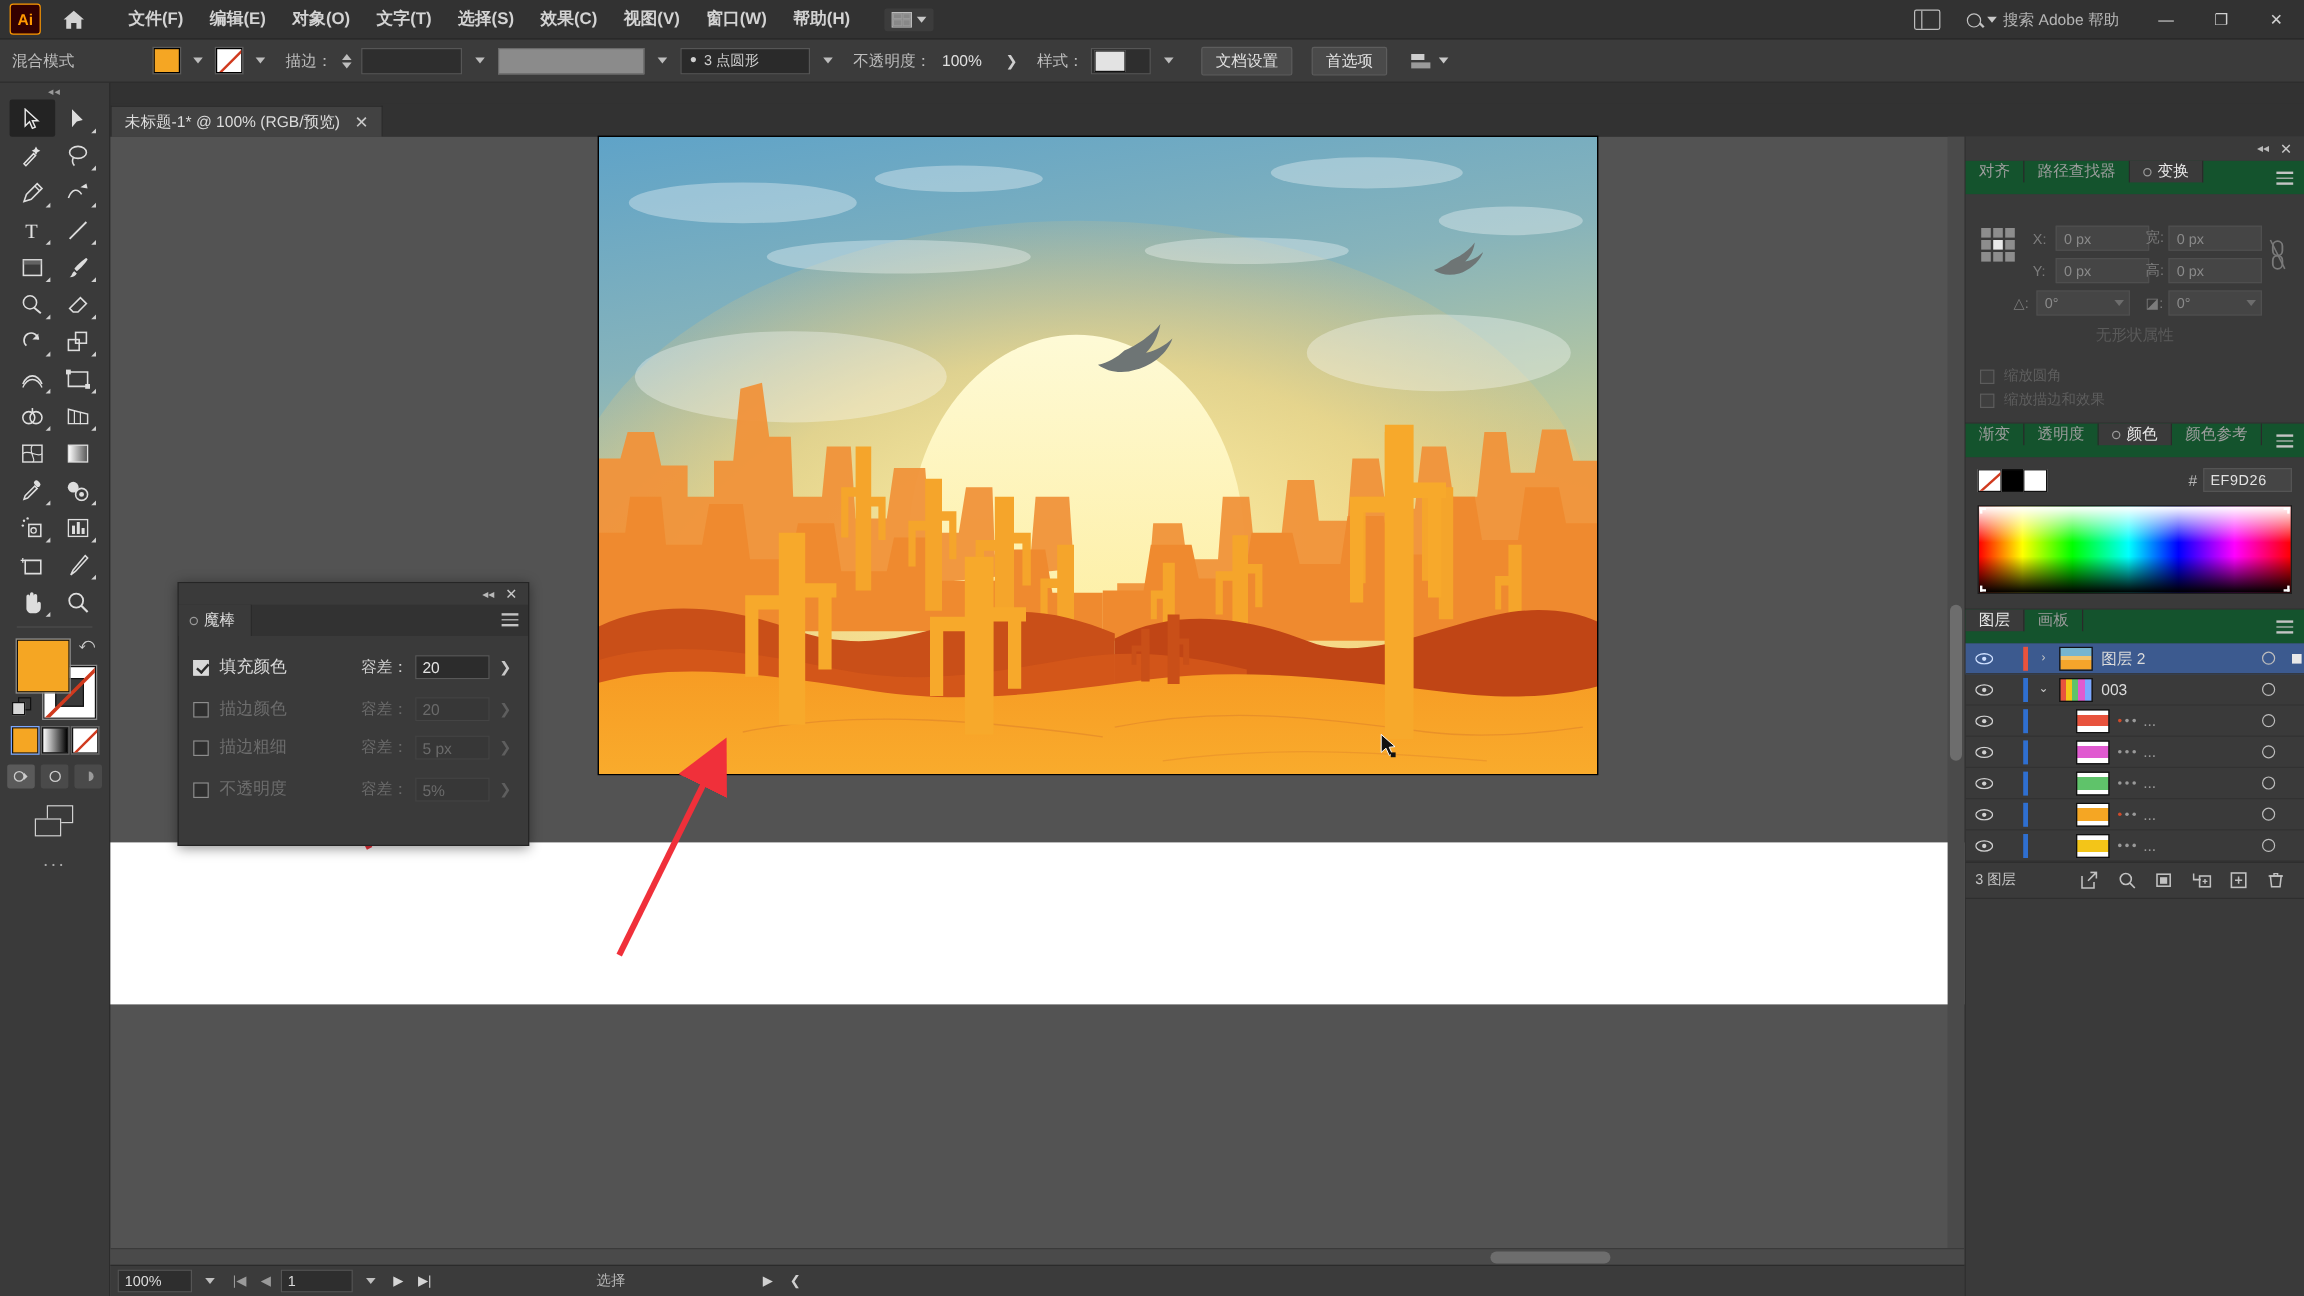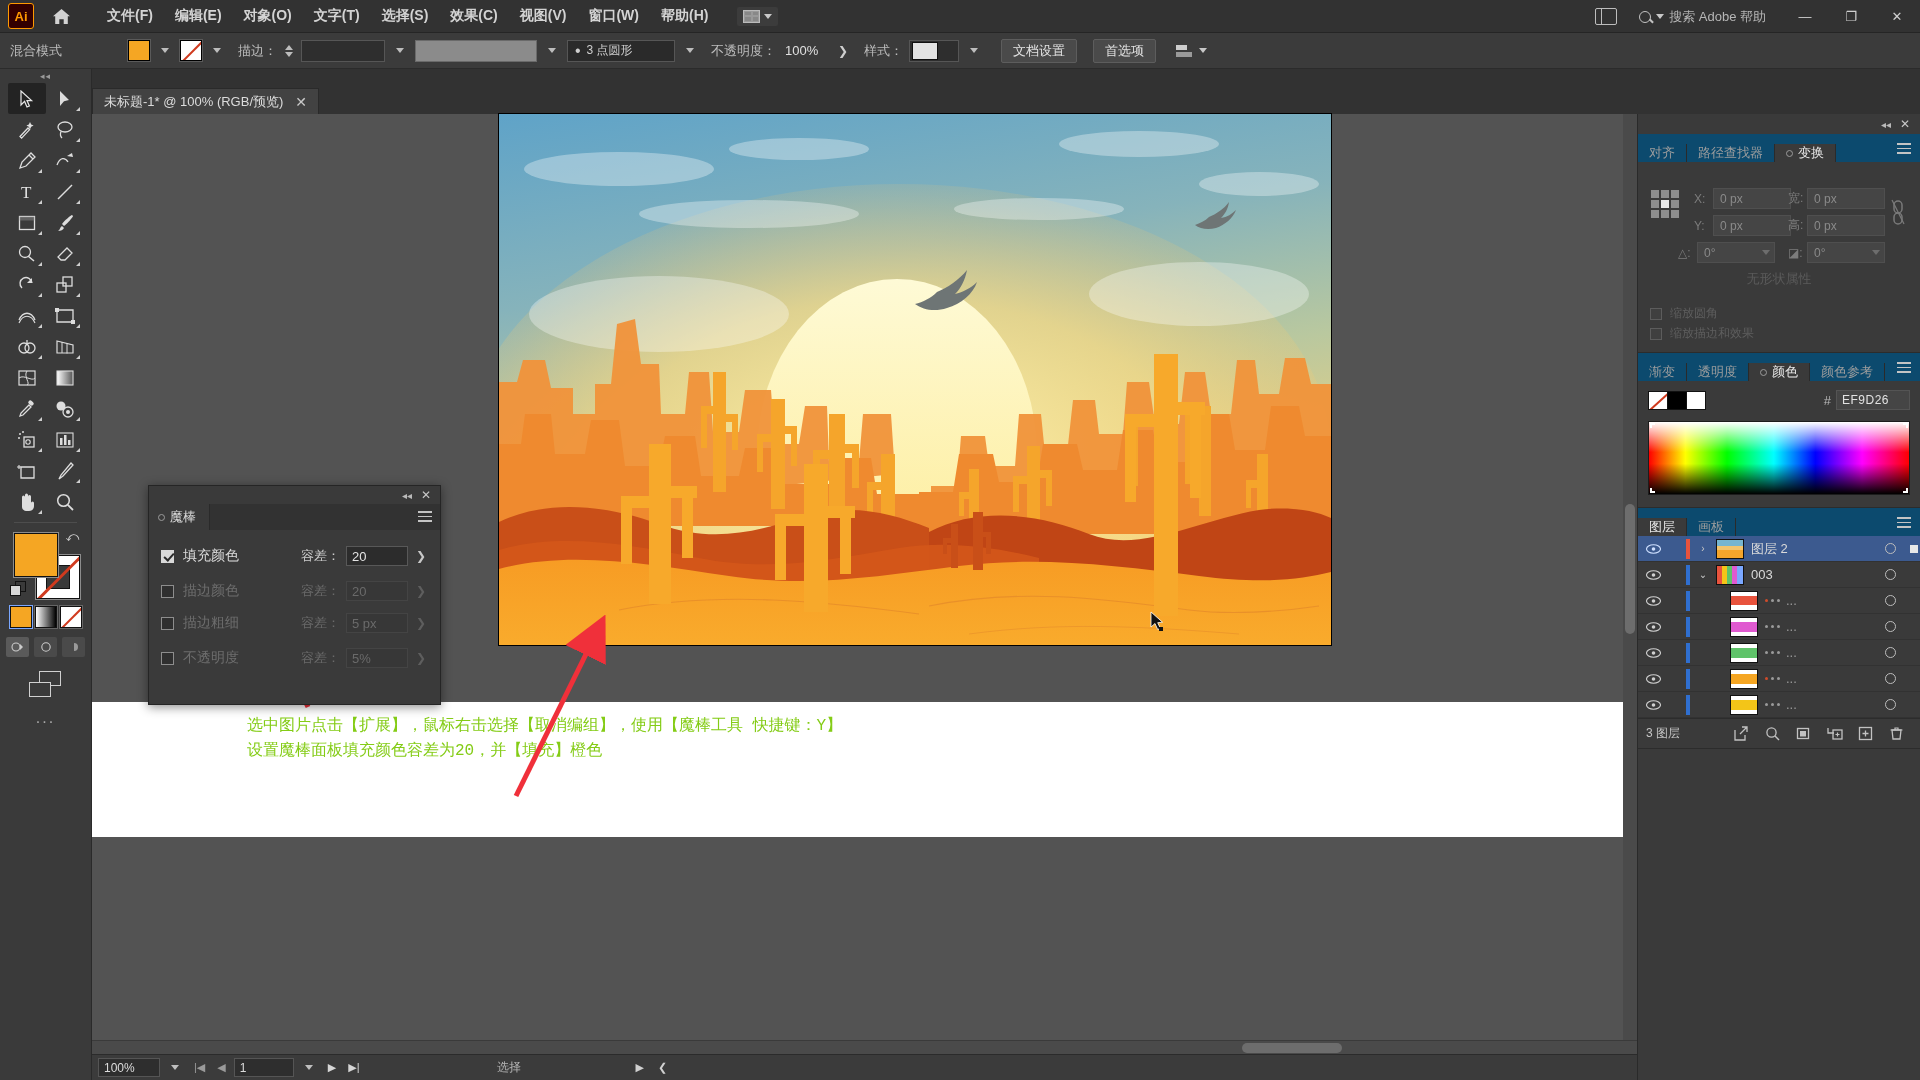--- a/index.html
+++ b/index.html
@@ -217,21 +217,21 @@
   }
   .ab-svg { display:block; width:832px; height:531px; }
 
   
   .white-strip {
     position: absolute; left: 0; top: 588px; right: 231px; height: 135px;
     background: #ffffff;
   }
   .note-text {
     position: absolute; left: 155px; top: 600px;
-    font-size: 16px; line-height: 1.55; color: #84cc16;
+    font-size: 20px; line-height: 1.55; color: #ffffff;
     font-family: Liberation Mono, monospace;
     white-space: pre-line;
   }
 
   
   .arrowsvg { position:absolute; left:0; top:0; pointer-events:none; }
 
   
   .cursor-arrow { position:absolute; left:1058px; top:497px; }
 
@@ -274,21 +274,21 @@
   .tol-arrow.dim { color:#5e5e5e; }
 
   
   .dock {
     position: absolute; right: 0; top: 114px; width: 283px; bottom: 0;
     background: #3a3a3a; border-left: 1px solid #2a2a2a;
   }
   .pnl { border-bottom: 1px solid #2c2c2c; }
   .pnl-titlebar { height:20px; display:flex; align-items:center;
      justify-content:flex-end; gap:9px; padding-right:10px; background:#3a3a3a; }
-  .pnl-tabs { height:28px; background:#0c4a6e; display:flex; align-items:flex-end;
+  .pnl-tabs { height:28px; background:#14532d; display:flex; align-items:flex-start;
      position:relative; }
   .pnl-tab { padding:0 11px; display:flex; align-items:center; gap:5px;
      font-size:13px; color:#9d9d9d; border-right:1px solid #2a2a2a; }
   .pnl-tab.active { background:#3a3a3a; color:#e8e8e8; }
   .pnl-menu { position:absolute; right:9px; top:9px; width:14px; }
   .pnl-menu i { display:block; height:1.5px; background:#c4c4c4; margin-bottom:3px; }
 
   
   .xform-body { height: 190px; background:#3a3a3a; position:relative; padding:12px; }
   .ref-grid { position:absolute; left:13px; top:28px; width:28px;height:28px;

